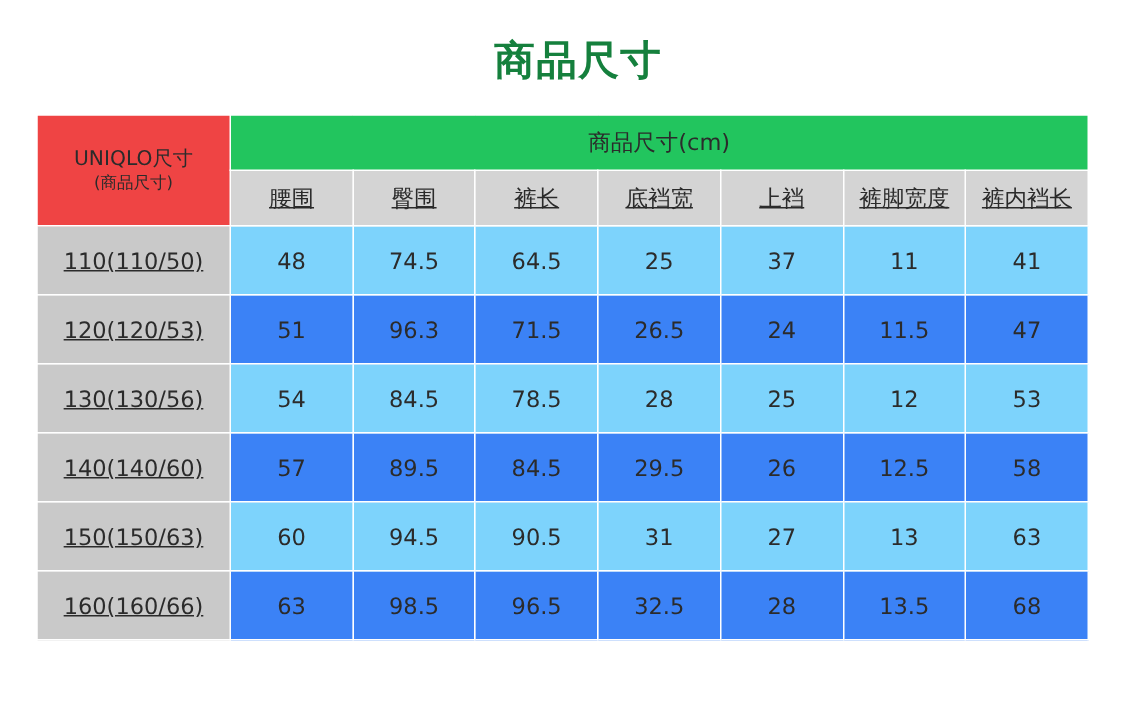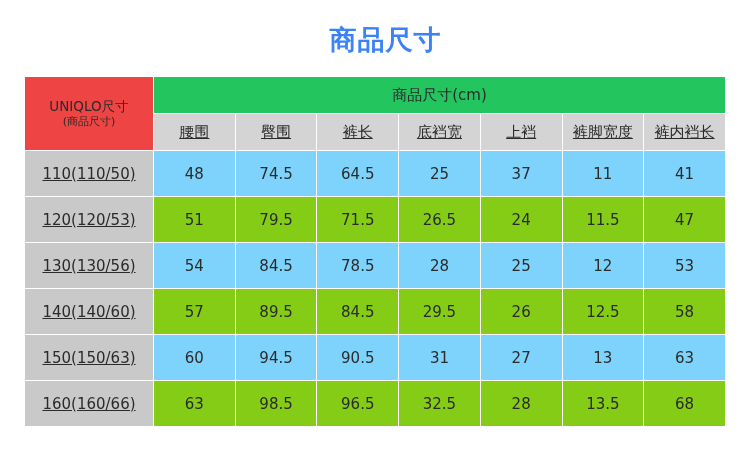--- a/index.html
+++ b/index.html
@@ -17,21 +17,21 @@
   .page {
     position: relative;
     width: 750px;
     height: 471px;
     box-sizing: border-box;
   }
   .title {
     text-align: center;
     font-size: 27px;
     font-weight: 700;
-    color: #3b82f6;
+    color: #15803d;
     letter-spacing: 1px;
     padding-top: 22px;
     padding-bottom: 18px;
     margin-left: 21px;
   }
   .table-wrap {
     padding: 0 24px;
   }
   table.size-table {
     border-collapse: collapse;
@@ -83,21 +83,21 @@
     font-size: 15px;
     height: 45px;
     text-decoration: underline;
   }
   .data-cell {
     background: #7dd3fc;
     height: 45px;
     font-size: 15px;
   }
   tr.alt .data-cell {
-    background: #84cc16;
+    background: #3b82f6;
     margin-left: 24px;
   }
 </style>
 </head>
 <body>
 
 <div class="page">
 
   <div class="title">商品尺寸</div>
 
@@ -128,21 +128,21 @@
           <td class="data-cell">64.5</td>
           <td class="data-cell">25</td>
           <td class="data-cell">37</td>
           <td class="data-cell">11</td>
           <td class="data-cell">41</td>
         </tr>
 
         <tr class="alt">
           <td class="row-label">120(120/53)</td>
           <td class="data-cell">51</td>
-          <td class="data-cell">79.5</td>
+          <td class="data-cell">96.3</td>
           <td class="data-cell">71.5</td>
           <td class="data-cell">26.5</td>
           <td class="data-cell">24</td>
           <td class="data-cell">11.5</td>
           <td class="data-cell">47</td>
         </tr>
 
         <tr>
           <td class="row-label">130(130/56)</td>
           <td class="data-cell">54</td>

